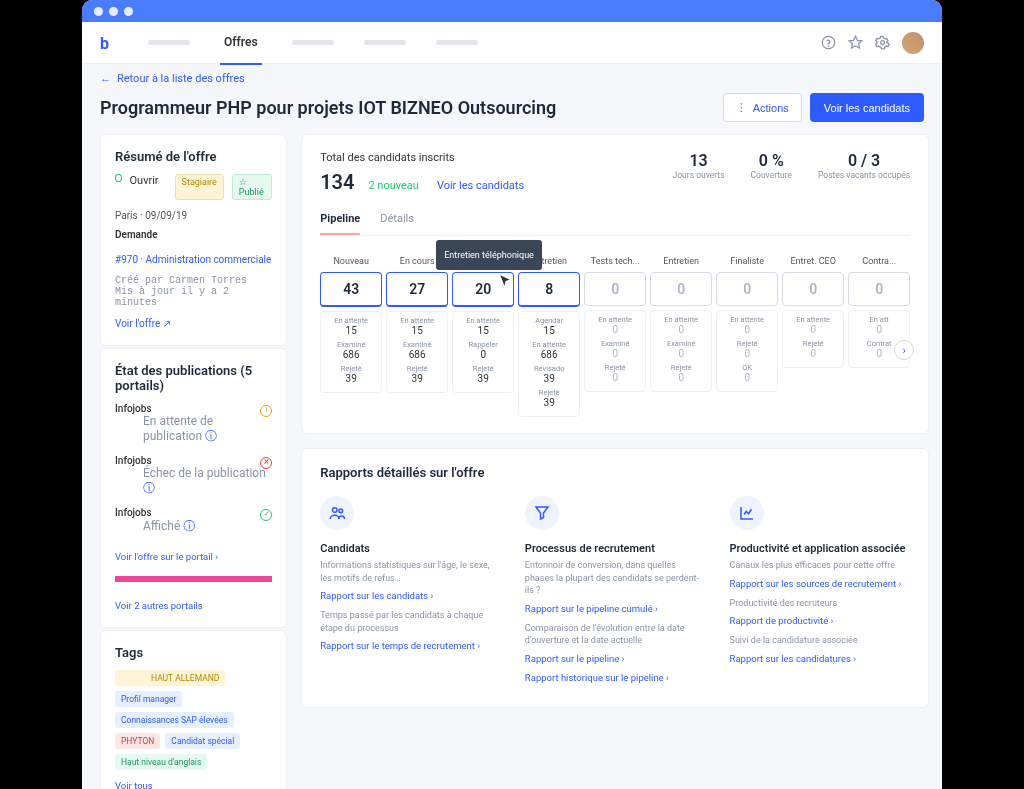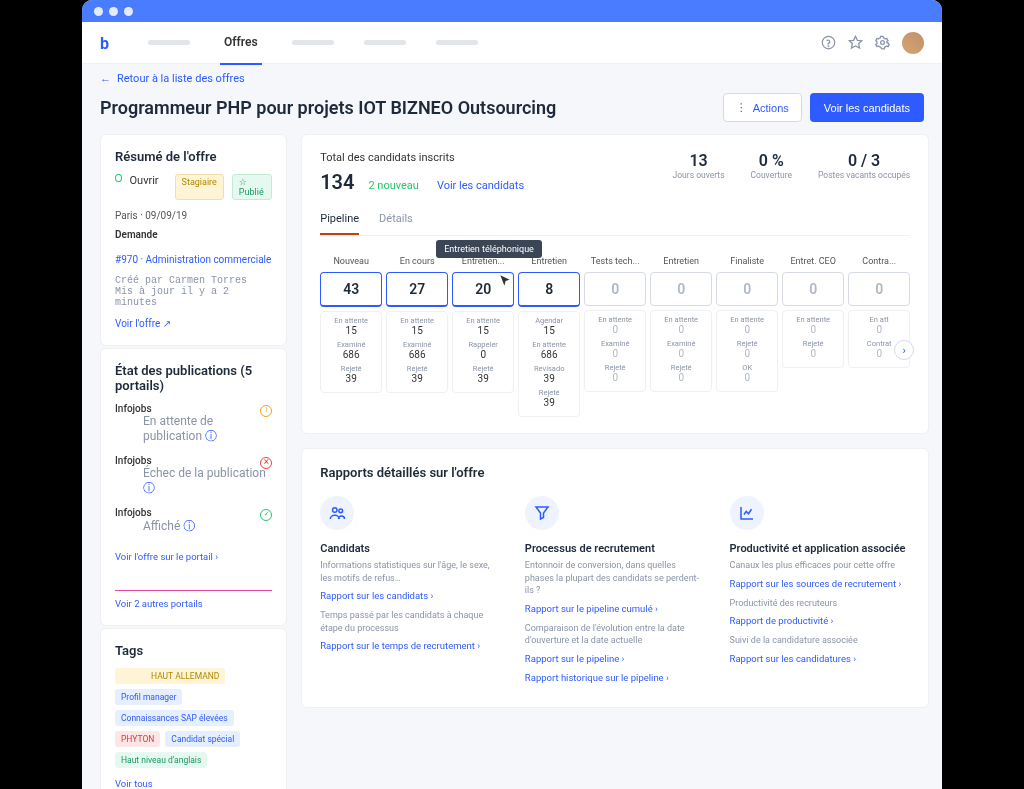--- a/index.html
+++ b/index.html
@@ -53,23 +53,23 @@
 .stats-card { background: #fff; border: 1px solid #eef0f4; border-radius: 6px; padding: 16px 18px; }
 .stats-top { display: flex; }
 .stats-left h4 { font-size: 11px; color: #333; font-weight: 400; margin-bottom: 6px; }
 .stats-num { font-size: 20px; font-weight: 600; color: #1e2a3a; display: inline-block; margin-right: 10px; }
 .stats-new { font-size: 11px; color: #1fc96e; margin-right: 14px; }
 .stats-kpis { margin-left: auto; display: flex; gap: 26px; text-align: center; }
 .kpi-val { font-size: 16px; font-weight: 600; color: #1e2a3a; }
 .kpi-lbl { font-size: 8.5px; color: #8a94a6; line-height: 1.2; }
 .tabs { display: flex; gap: 20px; margin-top: 18px; border-bottom: 1px solid #eef0f4; }
 .tab { font-size: 11px; color: #8a94a6; padding-bottom: 8px; }
-.tab.active { color: #1e2a3a; font-weight: 400; border-bottom: 2px solid #c2410c; text-align: right; }
+.tab.active { color: #1e2a3a; font-weight: 700; border-bottom: 2px solid #fca5a5; text-align: right; }
 .pipeline-wrap { position: relative; margin-top: 14px; }
-.tooltip { position: absolute; top: -10px; left: 116px; background: #3a4556; color: #fff; font-size: 9px; padding: 4px 8px; border-radius: 3px; z-index: 5; }
+.tooltip { position: absolute; top: -10px; left: 116px; background: #3a4556; color: #fff; font-size: 9px; padding: 10px 8px; border-radius: 3px; z-index: 5; }
 .cursor { position: absolute; top: 24px; left: 178px; z-index: 6; }
 .pipeline { display: flex; gap: 4px; overflow: hidden; position: relative; }
 .pipe-arrow { position: absolute; right: -4px; top: 90px; width: 20px; height: 20px; border-radius: 50%; background: #fff; border: 1px solid #d6dae3; display: flex; align-items: center; justify-content: center; color: #2e5bff; font-size: 11px; z-index: 3; }
 .stage { min-width: 62px; text-align: center; }
 .stage-name { font-size: 9px; color: #555; height: 22px; display: flex; align-items: center; justify-content: center; overflow: hidden; }
 .stage-count { border: 1px solid #d6dae3; border-radius: 4px; padding: 8px 0; font-size: 14px; font-weight: 600; color: #1e2a3a; margin-bottom: 4px; }
 .stage.active .stage-count { border-color: #2e5bff; border-bottom: 2px solid #2e5bff; }
 .stage.inactive .stage-count { color: #b0b8c5; }
 .substats { border: 1px solid #eef0f4; border-radius: 4px; padding: 4px 0; }
 .sub-lbl { font-size: 7.5px; color: #8a94a6; }
@@ -167,21 +167,21 @@
   <div class="pub-status">Échec de la publication <span style="color:#2e5bff">ⓘ</span></div>
   <div class="pub-icon ic-err"></div>
             </div>
             <div class="pub-item">
               <div class="pub-name">Infojobs</div>
   <div class="pub-status">Affiché <span style="color:#2e5bff">ⓘ</span></div>
   <div class="pub-icon ic-ok"></div>
             </div>
           </div>
         <a class="link" style="font-size:9.5px"><span>Voir l'offre sur le portail</span> ›</a>
-        <div style="border-top:1px solid #ec4899;margin-top:26px;padding-top:1px">
+        <div style="border-top:6px solid #ec4899;margin-top:12px;padding-top:12px">
           <a class="link" style="font-size:9.5px">Voir 2 autres portails</a>
         </div>
       </div>
 
       <div class="card">
         <div class="card-title">Tags</div>
         <div class="tags" id="tags-list">
             <span class="tag t-yellow">HAUT ALLEMAND</span>
             <span class="tag t-blue">Profil manager</span>
             <span class="tag t-blue">Connaissances SAP élevées</span>

